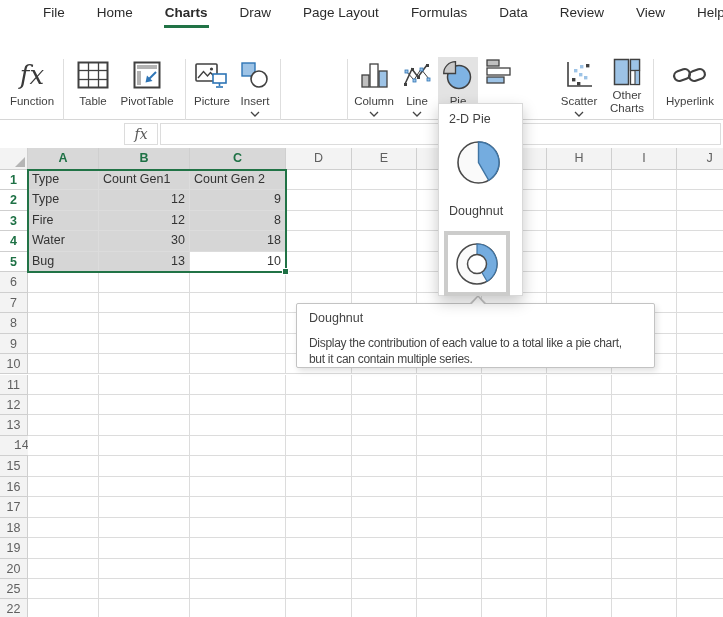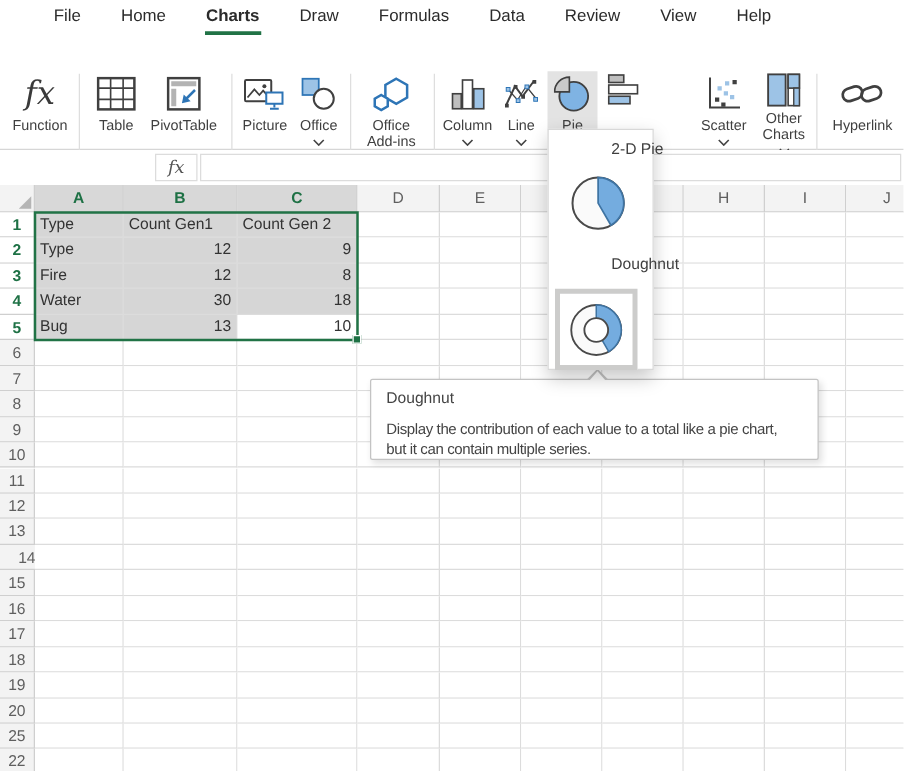--- a/index.html
+++ b/index.html
@@ -50,21 +50,21 @@
   #selbox { position:absolute; border:2px solid #217346; pointer-events:none; }
   #selhandle { position:absolute; width:7px; height:7px; background:#1E7145; border:1.5px solid #fff; }
   #cornercell { position:absolute; left:0; top:0; width:28px; height:22px; background:#f3f3f3;
                 border-right:1px solid #cfcfcf; border-bottom:1px solid #cfcfcf; }
   #cornertri { position:absolute; right:2px; bottom:2px; width:0; height:0;
                border-left:10px solid transparent; border-bottom:10px solid #b5b5b5; }
 
   
   #piedropdown { position:absolute; left:438px; top:103px; width:85px; height:193px; background:#fff;
                  border:1px solid #d8d8d8; box-shadow:0 6px 14px rgba(0,0,0,.22); z-index:30; }
-  .ddlabel { position:absolute; left:10px; font-size:12.5px; color:#3f3f3f; white-space:nowrap;margin-left:40px; }
+  .ddlabel { position:absolute; left:10px; font-size:12.5px; color:#3f3f3f; white-space:nowrap; }
   #dd-pie-icon { position:absolute; left:16px; top:35px; cursor:default; }
   #dd-doughnut-frame { position:absolute; left:5px; top:127px; width:66px; height:65px;
                        border:4px solid #cccccb; background:#fff; display:flex; align-items:center; justify-content:center; cursor:default; }
 
   
   #tooltip { position:absolute; left:296px; top:303px; width:359px; height:65px; background:#fff;
              border:1px solid #c3c3c3; border-radius:2px; box-shadow:2px 3px 6px rgba(0,0,0,.12); z-index:25; }
   #tt-arrow-o { position:absolute; left:172px; top:-9px; width:0; height:0;
                 border-left:9px solid transparent; border-right:9px solid transparent; border-bottom:9px solid #c3c3c3; }
   #tt-arrow-i { position:absolute; left:173.5px; top:-7px; width:0; height:0;
@@ -75,20 +75,21 @@
 </head>
 <body>
 
 <div id="app">
 
   <div id="menubar">
       <div class="mitem">File</div>
       <div class="mitem">Home</div>
       <div class="mitem active">Charts</div>
       <div class="mitem">Draw</div>
+      <div class="mitem">Page Layout</div>
       <div class="mitem">Formulas</div>
       <div class="mitem">Data</div>
       <div class="mitem">Review</div>
       <div class="mitem">View</div>
       <div class="mitem">Help</div>
     </div>
 
   <div id="ribbon">
 
     <div class="rbtn" style="left:6px;width:52px;">
@@ -138,36 +139,27 @@
       </div>
       <div class="rlbl">Picture</div>
     </div>
     <div class="rbtn" style="left:233px;width:44px;">
       <div class="ric">
         <svg width="30" height="28" viewBox="0 0 30 28">
           <rect x="2" y="2" width="13" height="13" fill="#9DC3E6" stroke="#2E75B6" stroke-width="1.4"></rect>
           <circle cx="19" cy="18" r="8" fill="#fff" stroke="#404040" stroke-width="1.6"></circle>
         </svg>
       </div>
-      <div class="rlbl">Office</div>
+      <div class="rlbl">Insert</div>
       <svg class="chev" width="10" height="6" viewBox="0 0 10 6">
           <path d="M1,1 L5,5 L9,1" stroke="#444" fill="none" stroke-width="1.3"></path>
         </svg>
     </div>
     <div class="rdiv" style="left:280px;"></div>
 
-    <div class="rbtn" style="left:283px;width:60px;">
-      <div class="ric">
-        <svg width="34" height="30" viewBox="0 0 34 30">
-          <polygon points="21,3 29.7,8 29.7,18 21,23 12.3,18 12.3,8" fill="#fff" stroke="#2E75B6" stroke-width="2"></polygon>
-          <polygon points="9,16 14.2,19 14.2,25 9,28 3.8,25 3.8,19" fill="#fff" stroke="#2E75B6" stroke-width="2"></polygon>
-        </svg>
-      </div>
-      <div class="rlbl" style="width:48px;">Office Add-ins</div>
-    </div>
     <div class="rdiv" style="left:347px;"></div>
 
     <div class="rbtn" style="left:352px;width:44px;">
       <div class="ric">
         <svg width="28" height="28" viewBox="0 0 28 28">
           <rect x="2" y="14" width="7" height="12" fill="#bfbfbf" stroke="#404040" stroke-width="1.3"></rect>
           <rect x="10" y="3" width="8" height="23" fill="#fff" stroke="#404040" stroke-width="1.3"></rect>
           <rect x="19" y="10" width="8" height="16" fill="#9DC3E6" stroke="#404040" stroke-width="1.3"></rect>
         </svg>
       </div>
@@ -428,21 +420,21 @@
       <div class="cell" style="left: 28px; top: 267.4px; width: 71px; height: 20.45px;"></div>
       <div class="cell" style="left: 99px; top: 267.4px; width: 91px; height: 20.45px;"></div>
       <div class="cell" style="left: 190px; top: 267.4px; width: 96px; height: 20.45px;"></div>
       <div class="cell" style="left: 286px; top: 267.4px; width: 66px; height: 20.45px;"></div>
       <div class="cell" style="left: 352px; top: 267.4px; width: 65px; height: 20.45px;"></div>
       <div class="cell" style="left: 417px; top: 267.4px; width: 65px; height: 20.45px;"></div>
       <div class="cell" style="left: 482px; top: 267.4px; width: 65px; height: 20.45px;"></div>
       <div class="cell" style="left: 547px; top: 267.4px; width: 65px; height: 20.45px;"></div>
       <div class="cell" style="left: 612px; top: 267.4px; width: 65px; height: 20.45px;"></div>
       <div class="cell" style="left: 677px; top: 267.4px; width: 66px; height: 20.45px;"></div>
-      <div class="hdr rowhdr" style="left: 0px; top: 287.85px; width: 44px; height: 20.45px; line-height: 20.45px;">14</div>
+      <div class="hdr rowhdr" style="left: 0px; top: 287.85px; width: 44px; height: 20.45px; line-height: 20.45px; font-family: Liberation Mono, monospace;">14</div>
       <div class="cell" style="left: 28px; top: 287.85px; width: 71px; height: 20.45px;"></div>
       <div class="cell" style="left: 99px; top: 287.85px; width: 91px; height: 20.45px;"></div>
       <div class="cell" style="left: 190px; top: 287.85px; width: 96px; height: 20.45px;"></div>
       <div class="cell" style="left: 286px; top: 287.85px; width: 66px; height: 20.45px;"></div>
       <div class="cell" style="left: 352px; top: 287.85px; width: 65px; height: 20.45px;"></div>
       <div class="cell" style="left: 417px; top: 287.85px; width: 65px; height: 20.45px;"></div>
       <div class="cell" style="left: 482px; top: 287.85px; width: 65px; height: 20.45px;"></div>
       <div class="cell" style="left: 547px; top: 287.85px; width: 65px; height: 20.45px;"></div>
       <div class="cell" style="left: 612px; top: 287.85px; width: 65px; height: 20.45px;"></div>
       <div class="cell" style="left: 677px; top: 287.85px; width: 66px; height: 20.45px;"></div>

